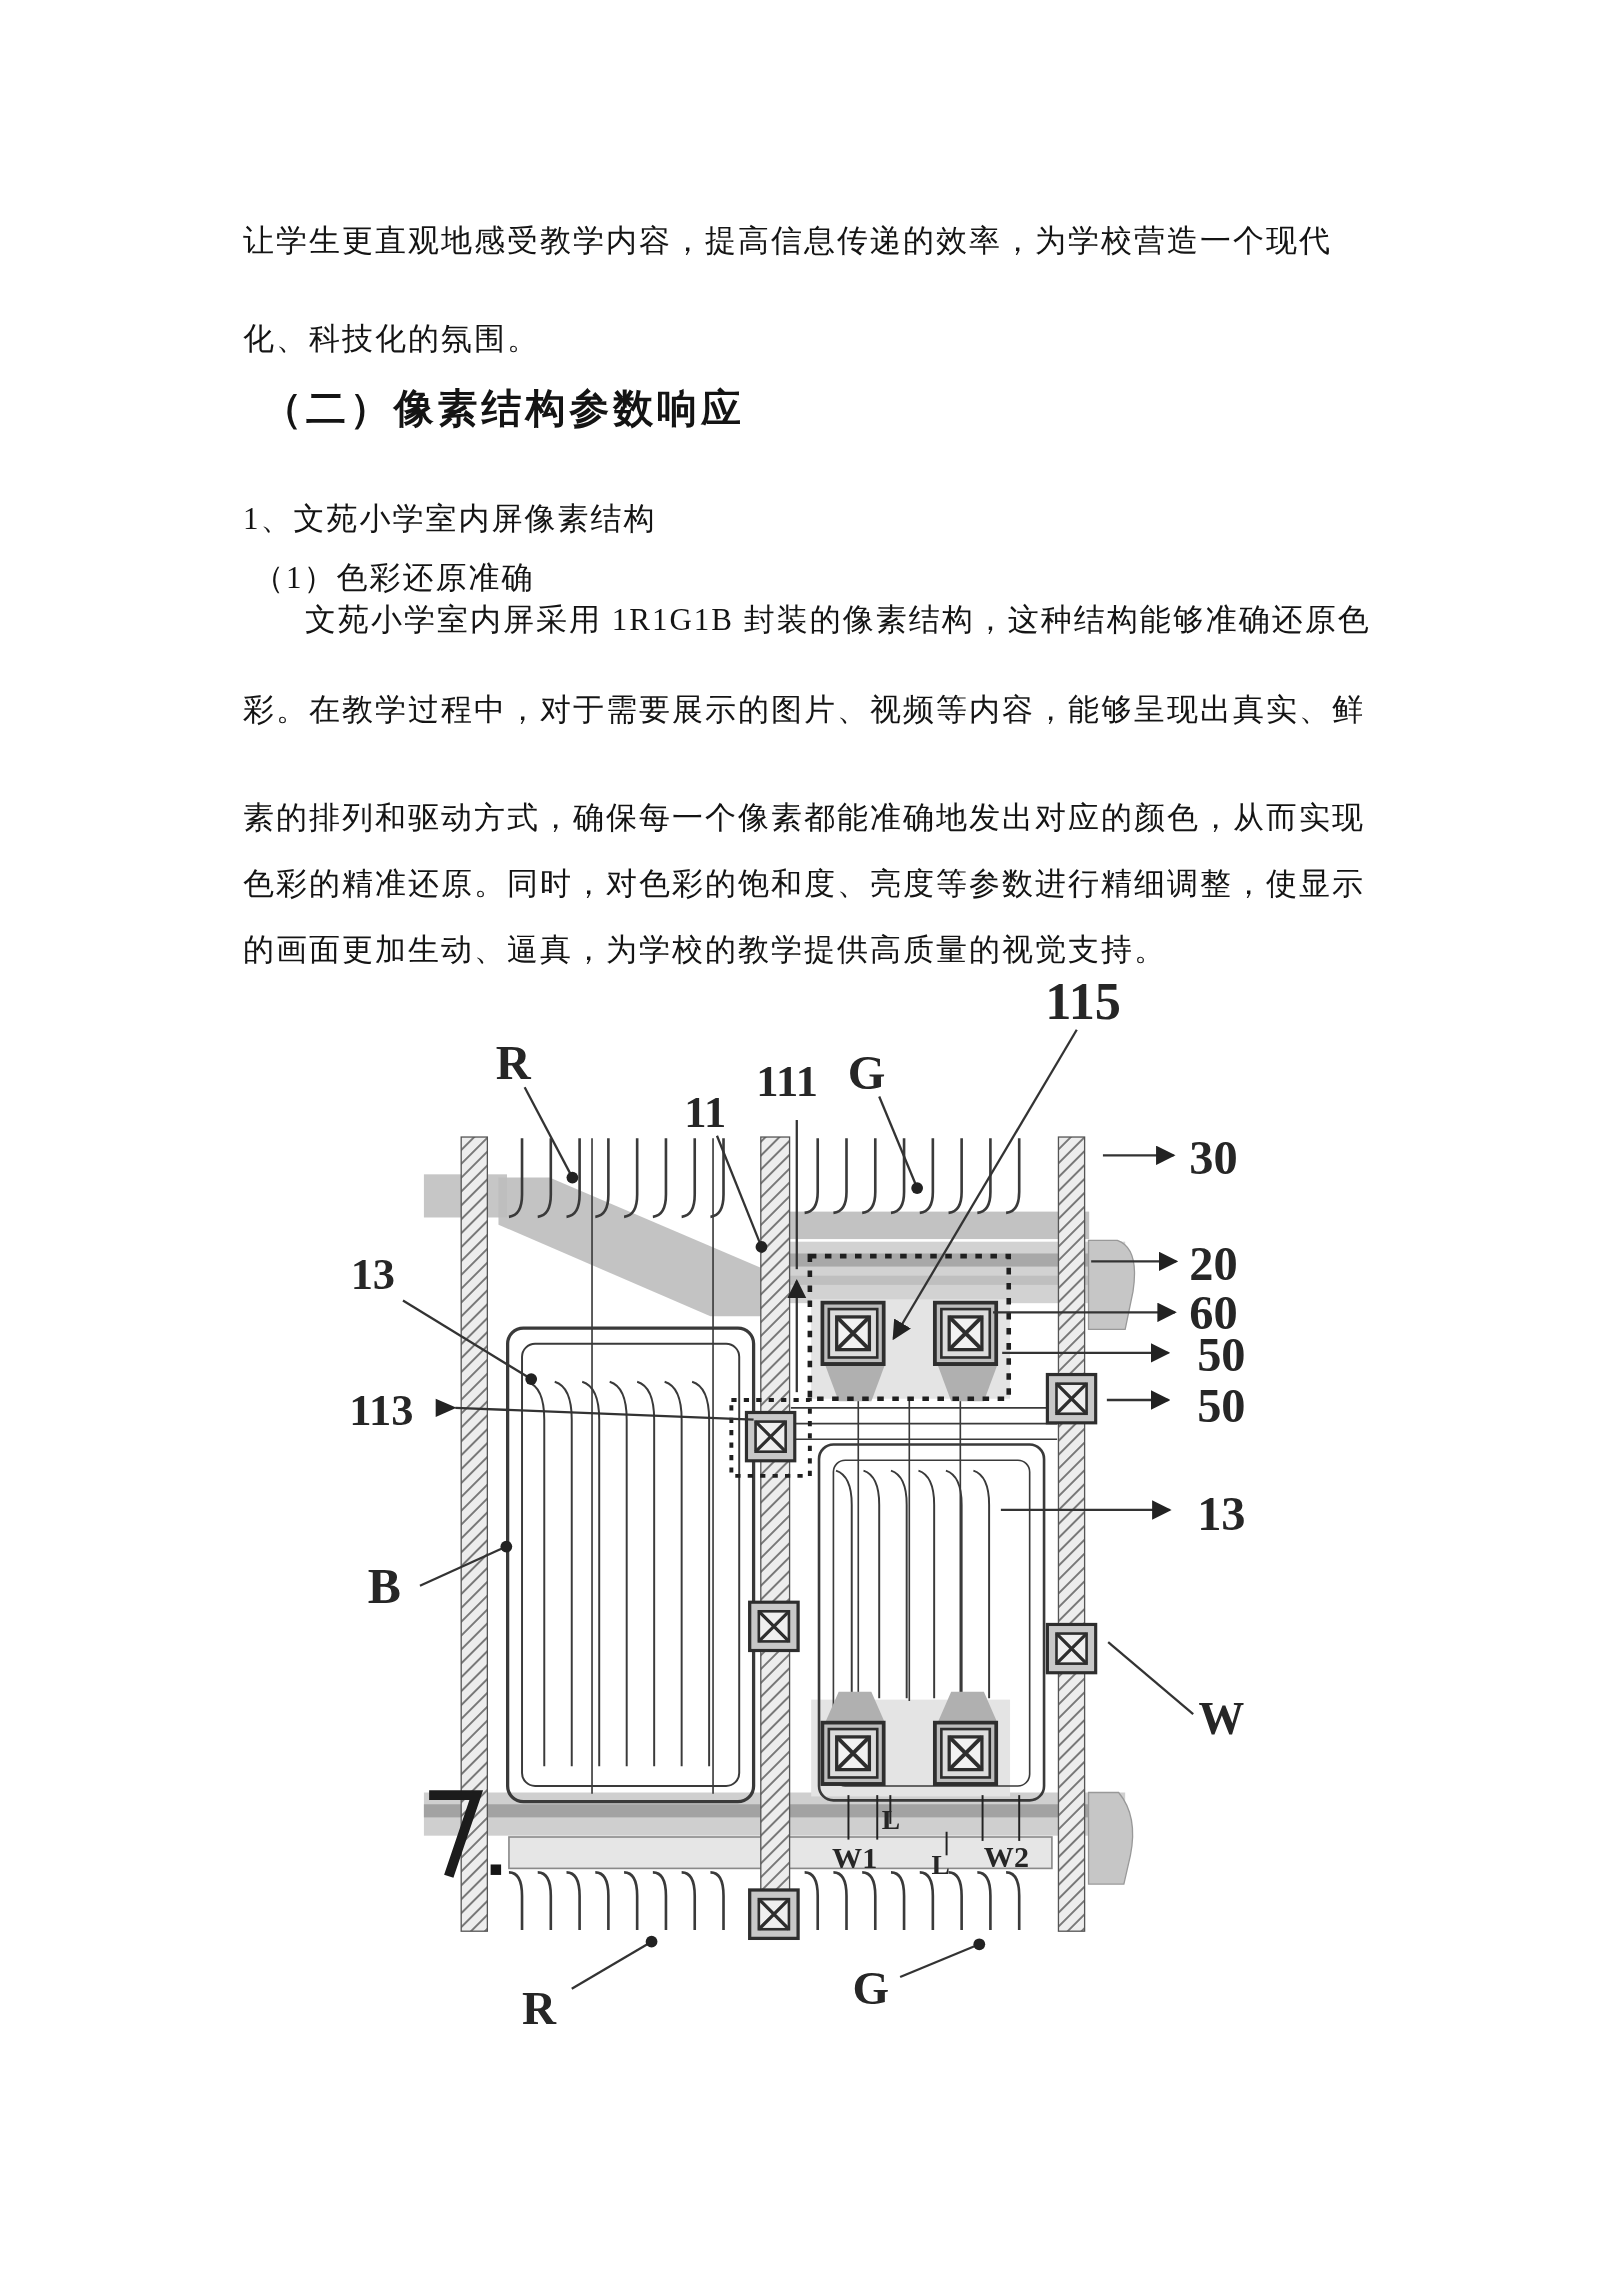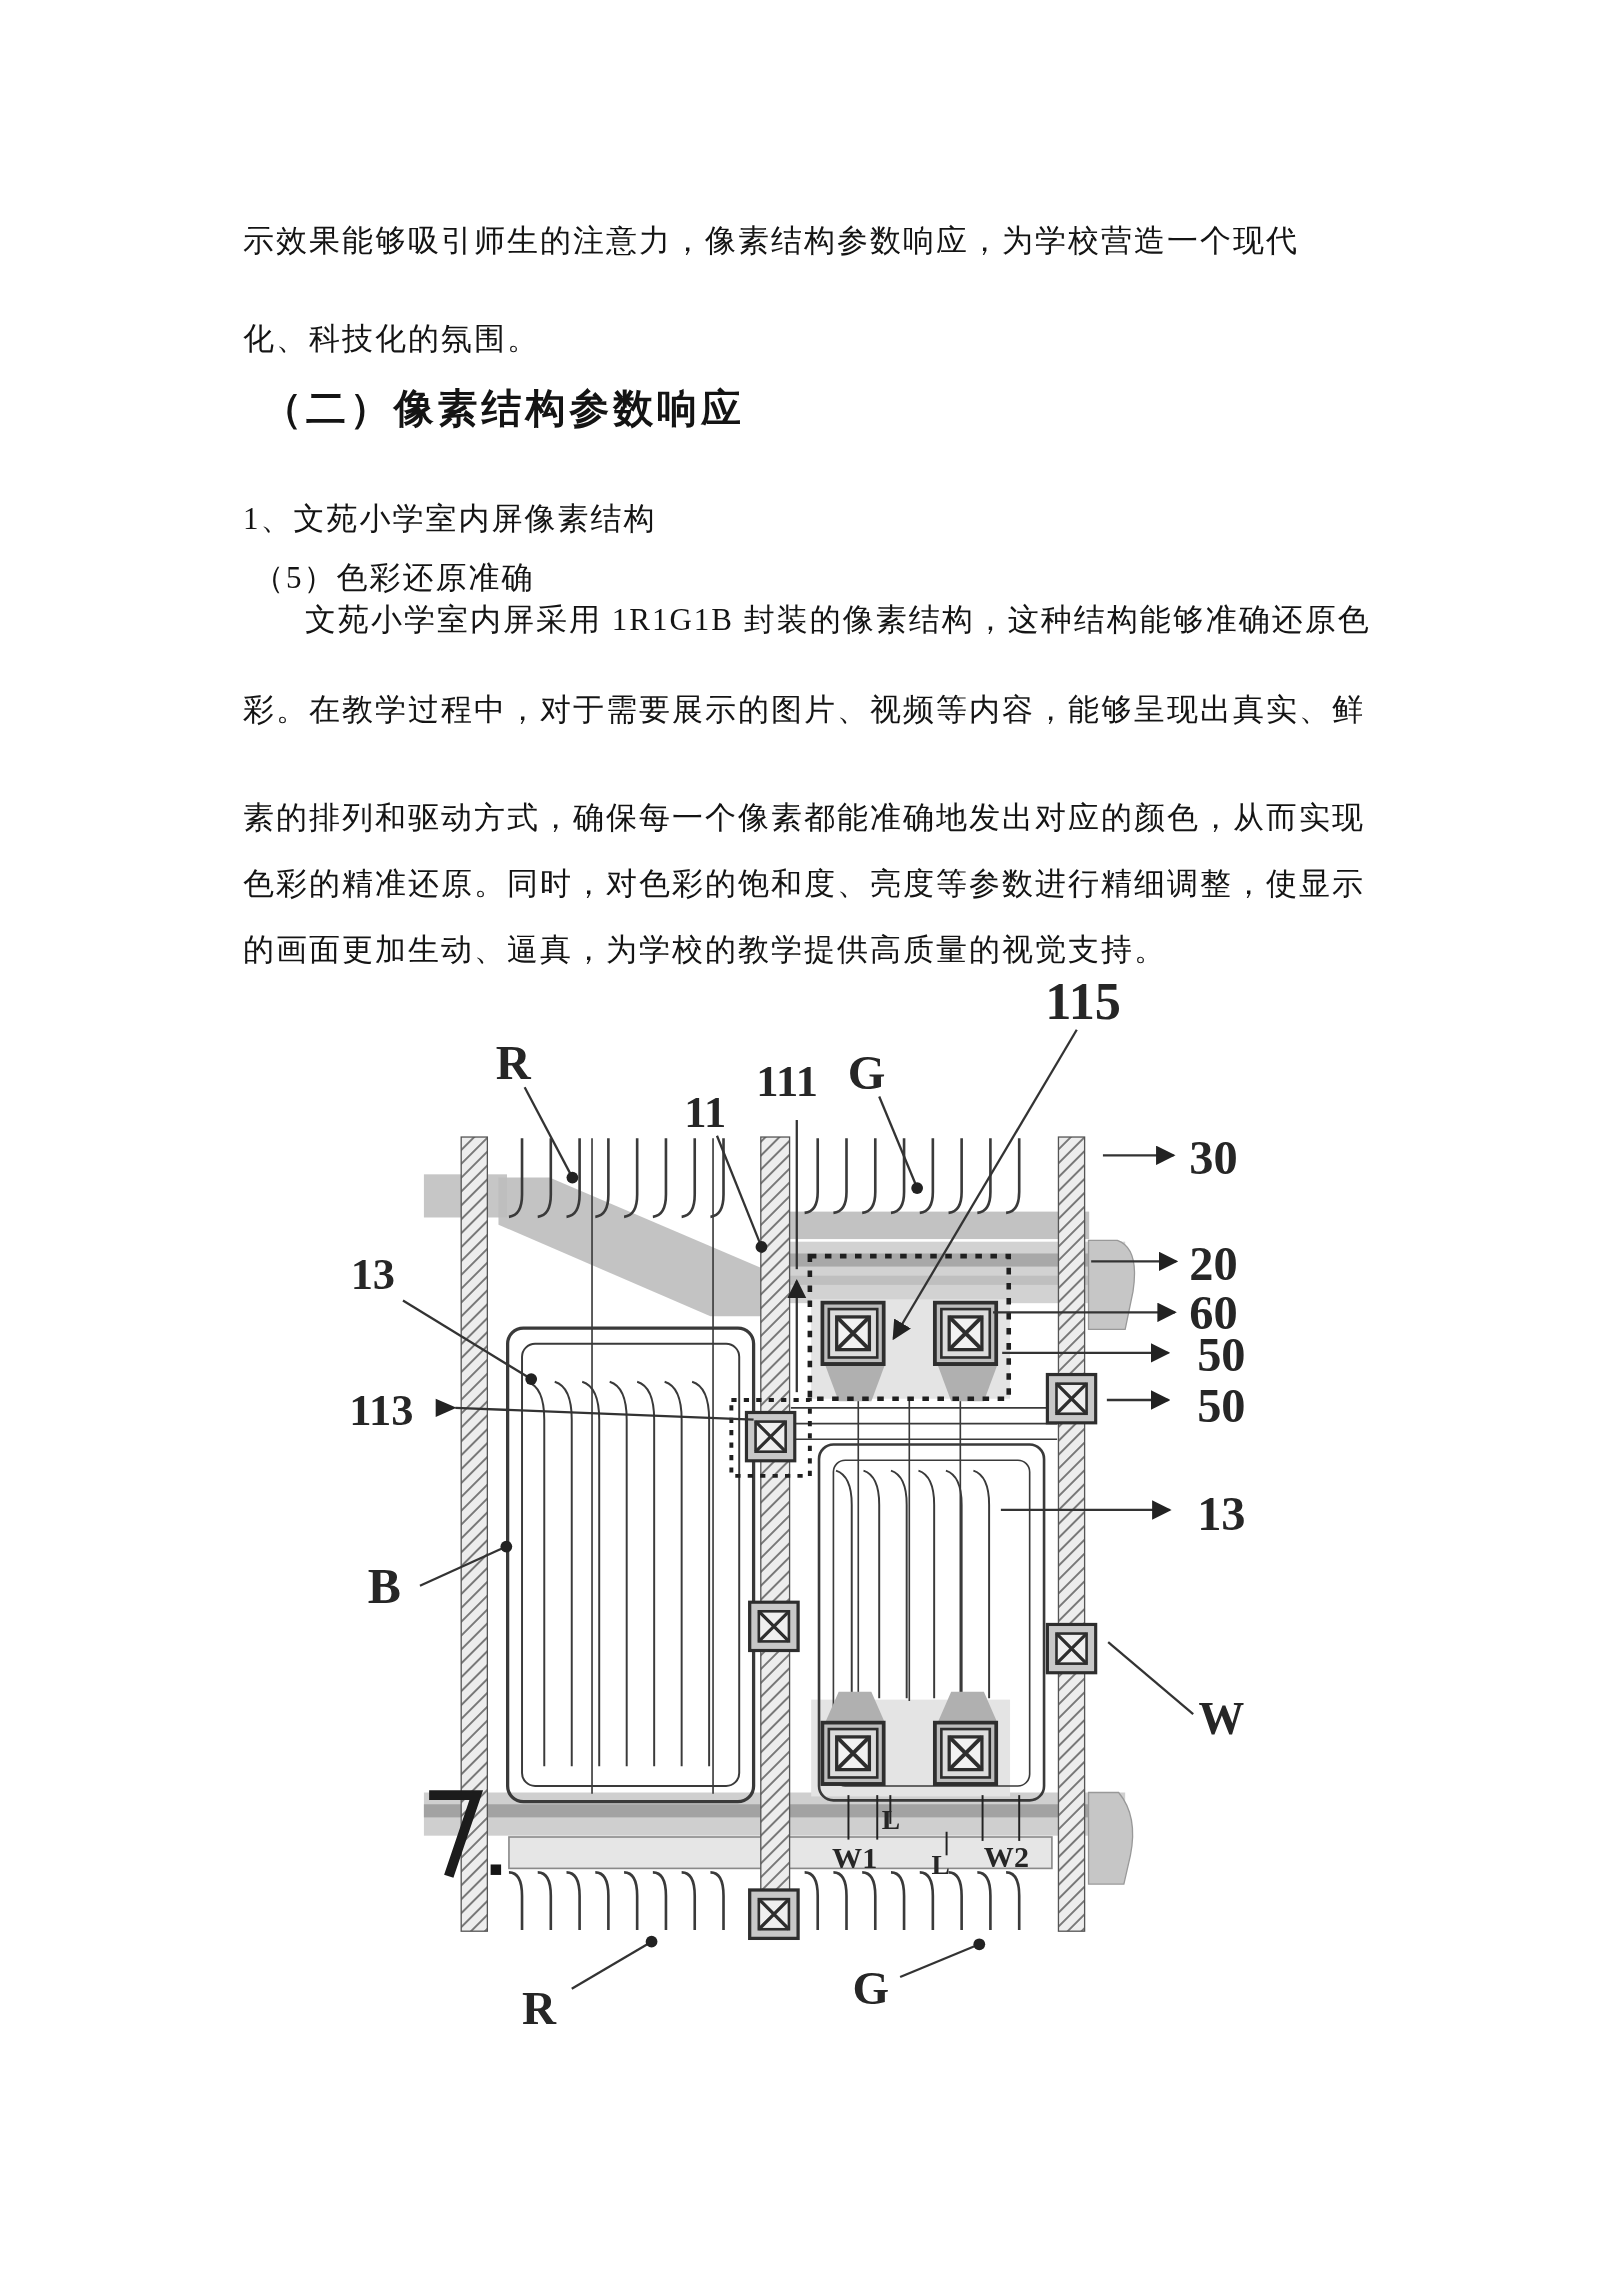--- a/index.html
+++ b/index.html
@@ -24,27 +24,27 @@
   .ldr{stroke:#333;stroke-width:3.5;fill:none;}
   .dot{fill:#222;}
   .figlab{font-family:"Liberation Serif","DejaVu Serif",serif;font-weight:600;fill:var(--fig-label,#262626);}
   .tick{stroke:#222;stroke-width:3;}
 </style>
 </head>
 <body>
 
 <div class="page">
 
-  <div class="t intro1">示效果能够吸引师生的注意力，像素结构参数响应，为学校营造一个现代</div>
+  <div class="t intro1">让学生更直观地感受教学内容，提高信息传递的效率，为学校营造一个现代</div>
   <div class="t intro2">化、科技化的氛围。</div>
 
   <h2 class="heading">（二）像素结构参数响应</h2>
 
   <div class="t sub1">1、文苑小学室内屏像素结构</div>
-  <div class="t sub2">（5）色彩还原准确</div>
+  <div class="t sub2">（1）色彩还原准确</div>
 
   <div class="t p0">文苑小学室内屏采用 1R1G1B 封装的像素结构，这种结构能够准确还原色</div>
   <div class="t p1">彩。在教学过程中，对于需要展示的图片、视频等内容，能够呈现出真实、鲜</div>
   <div class="t p3">素的排列和驱动方式，确保每一个像素都能准确地发出对应的颜色，从而实现</div>
   <div class="t p5">的画面更加生动、逼真，为学校的教学提供高质量的视觉支持。</div>
   <div class="t p4">色彩的精准还原。同时，对色彩的饱和度、亮度等参数进行精细调整，使显示</div>
 
   <svg class="fig" width="1623" height="2295" viewBox="0 0 2481 3508">
     <defs>
       <pattern id="hatch" width="15" height="15" patternUnits="userSpaceOnUse" patternTransform="rotate(45)">

